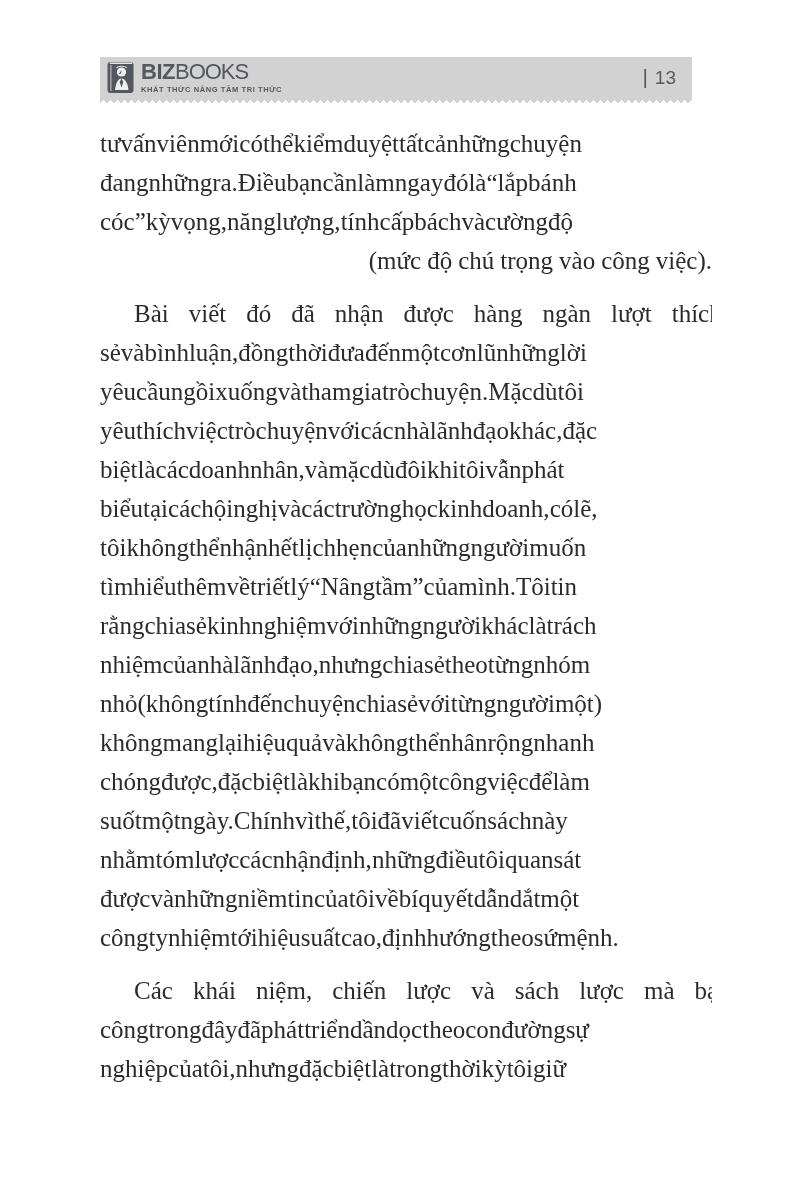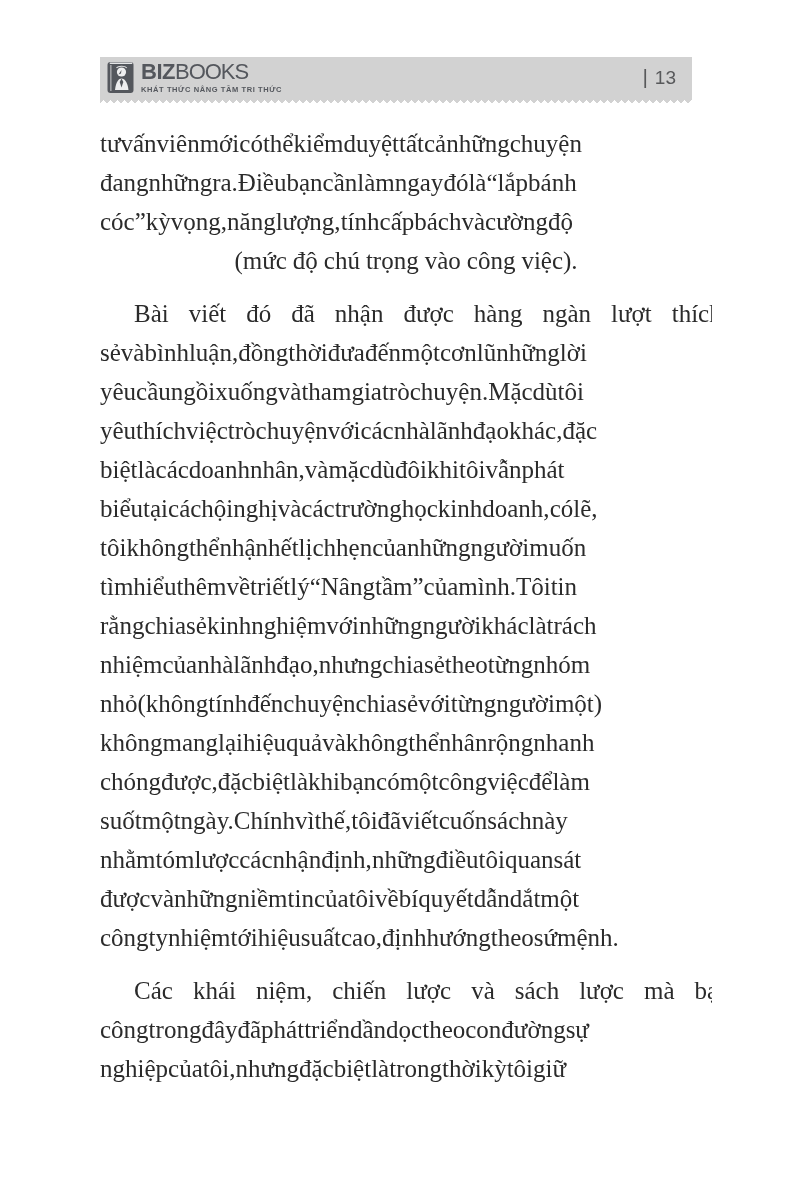--- a/index.html
+++ b/index.html
@@ -93,21 +93,21 @@
   .line {
     display: flex;
     justify-content: flex-start;
     align-items: center;
     height: 39px;
     font-size: 25px;
     overflow: hidden;
     white-space: nowrap;
   }
   .line.indent { padding-left: 34px; gap: 20px; }
-  .line.no-stretch { justify-content: center; gap: 6px; }
+  .line.no-stretch { justify-content: flex-end; gap: 6px; }
 </style>
 </head>
 <body>
 
 <div class="page">
 
   <header class="header-bar">
     <div class="logo">
       <span class="logo-icon">
         <svg width="27" height="33" viewBox="0 0 27 33">

